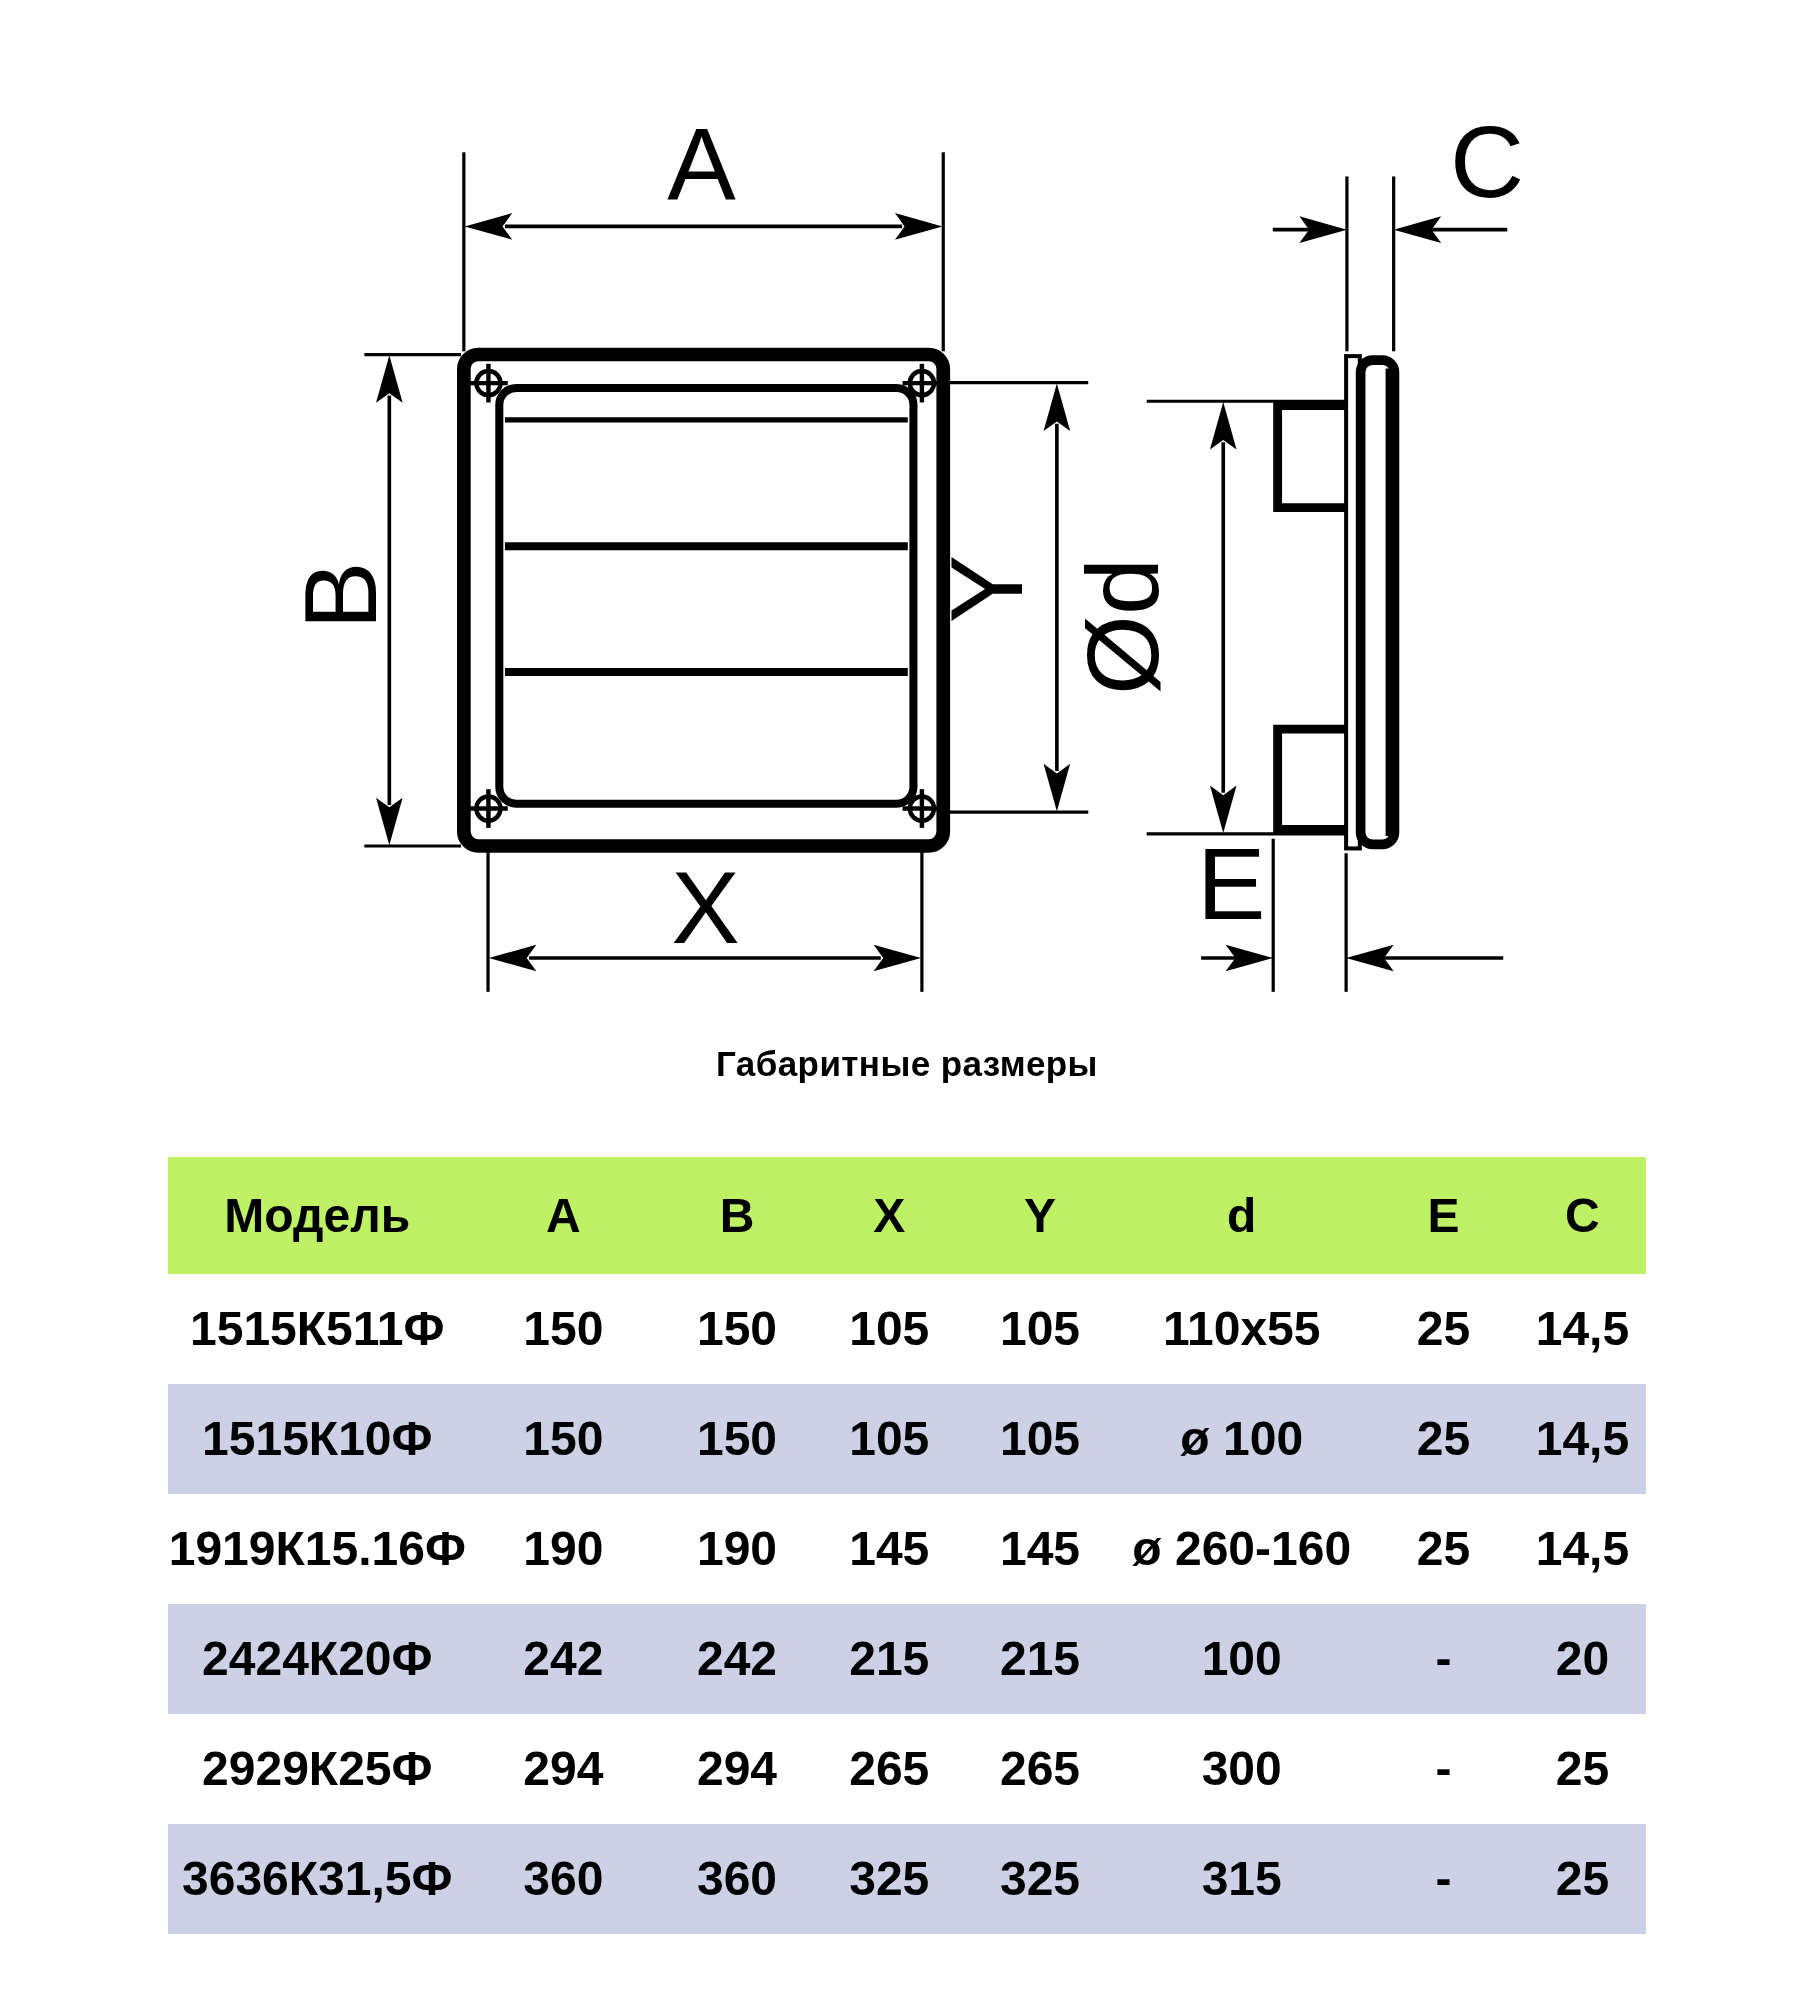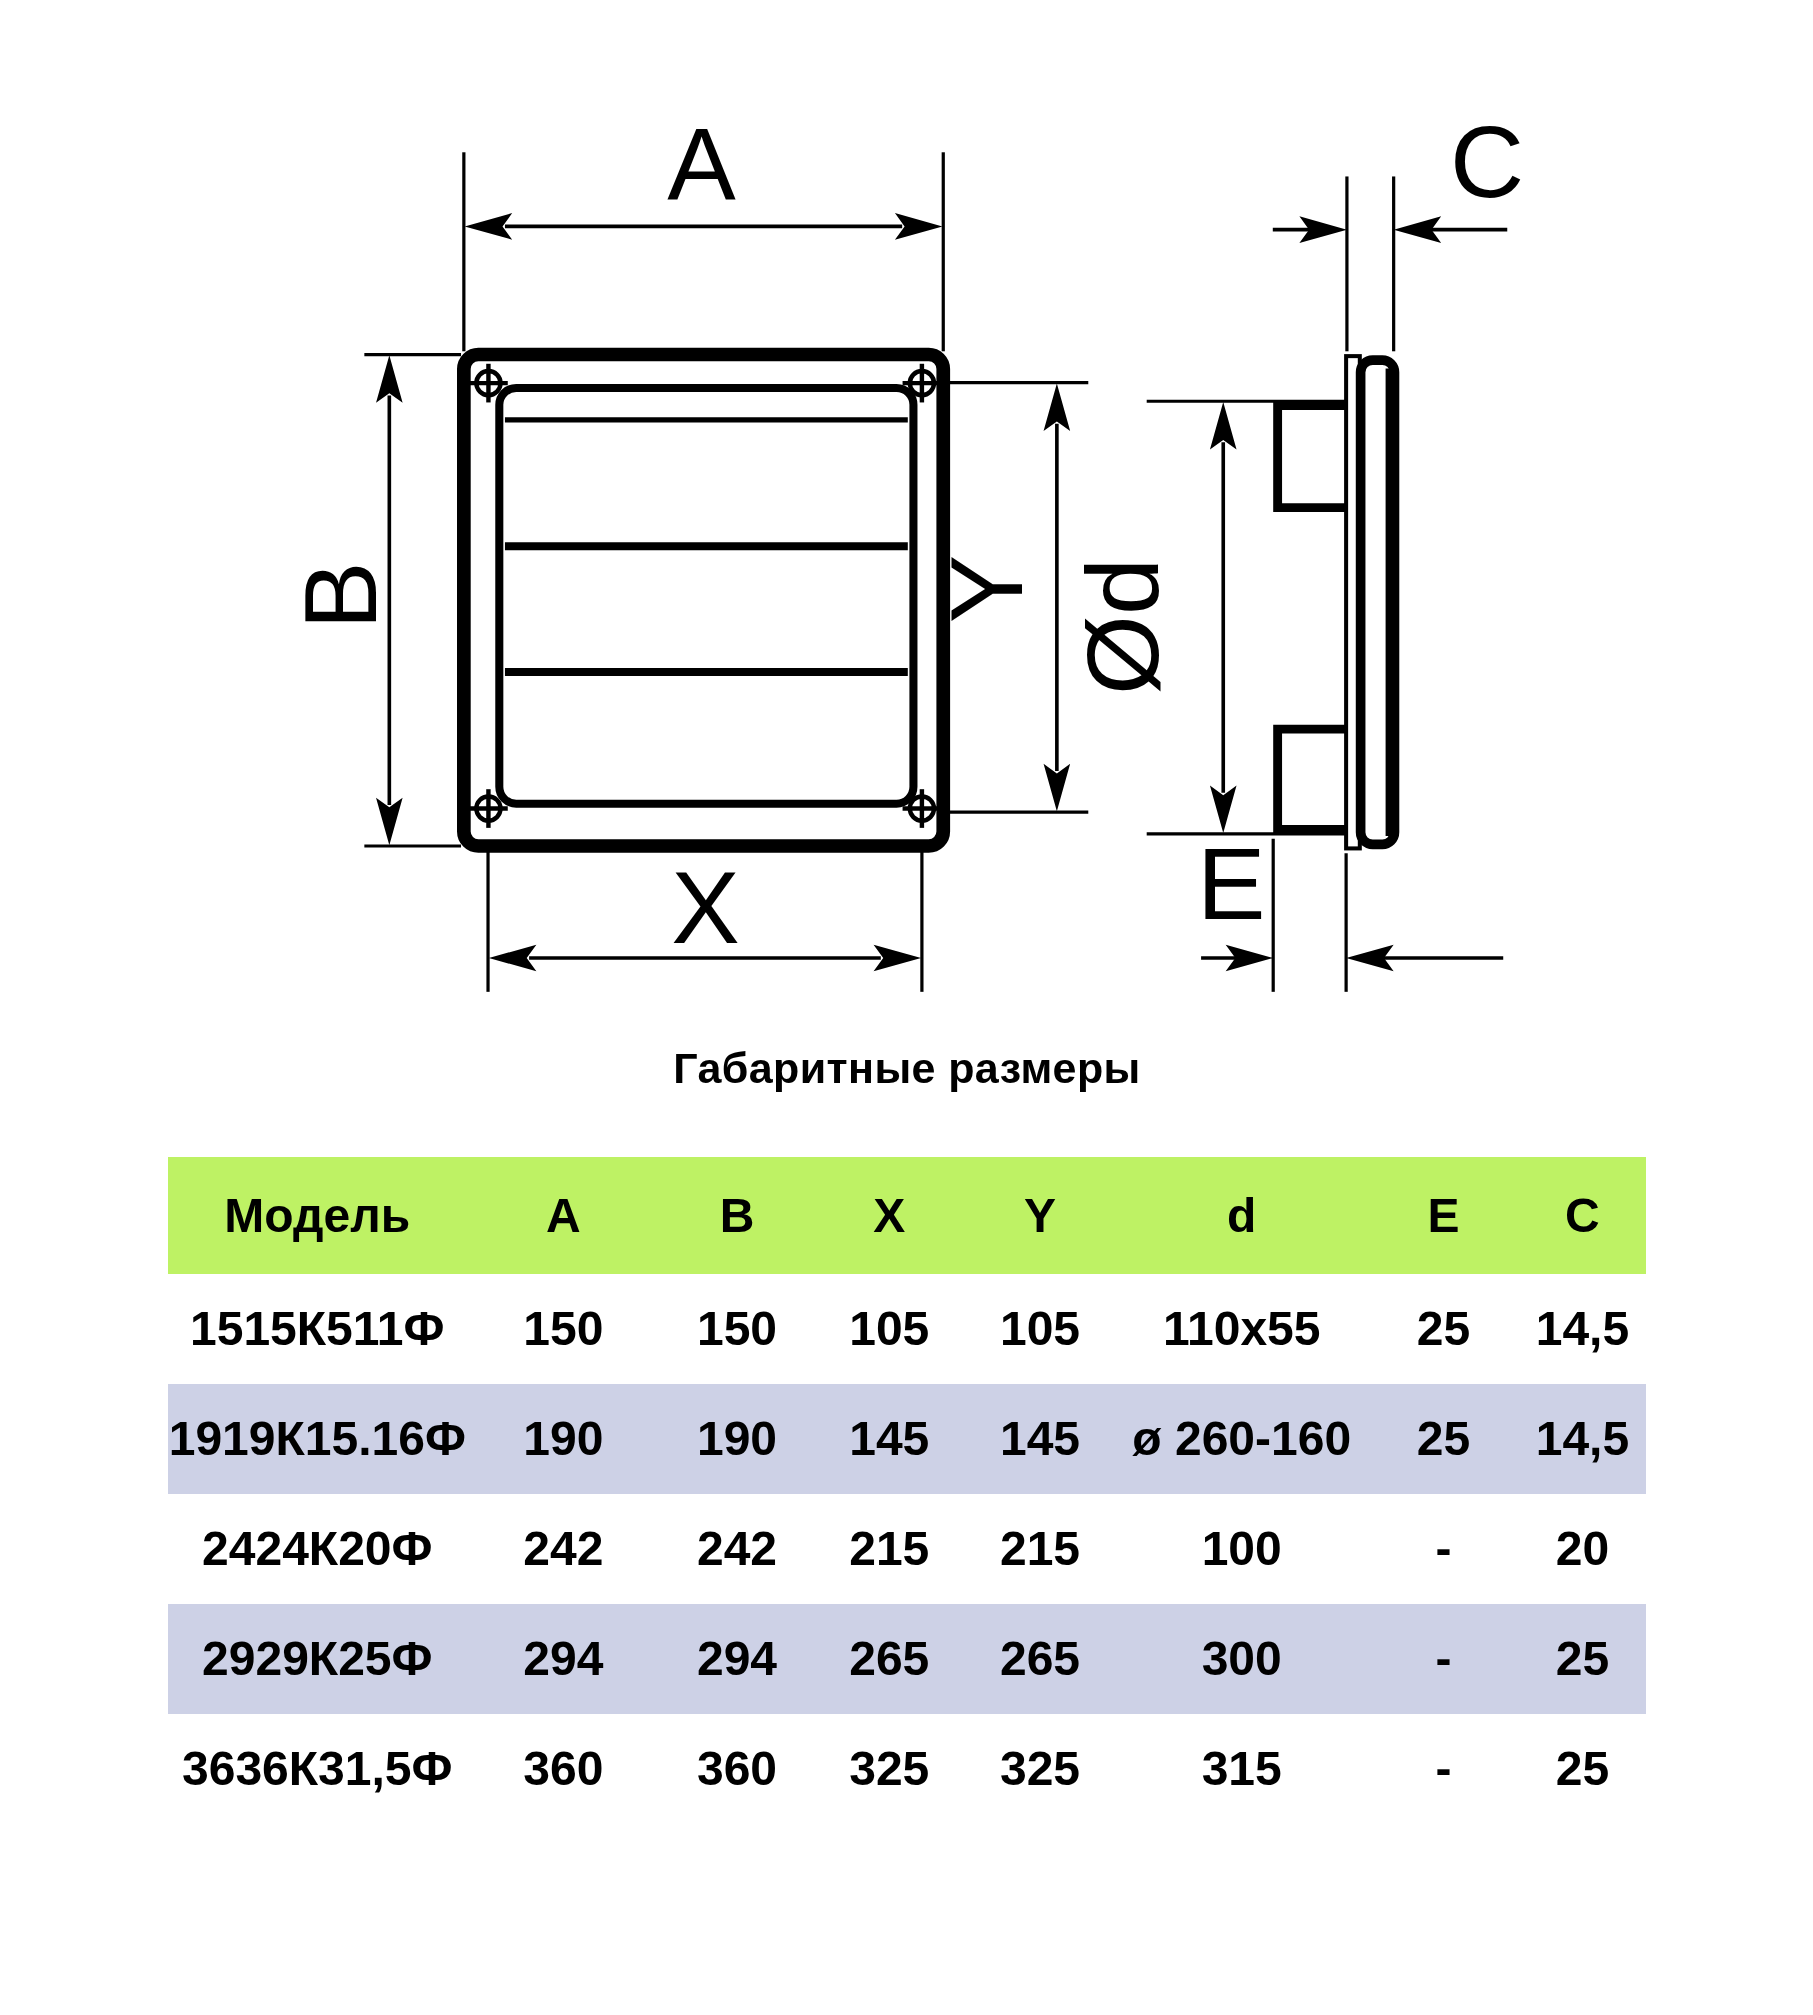--- a/index.html
+++ b/index.html
@@ -1,20 +1,20 @@
 <!DOCTYPE html>
 <html style="font-size:6.4px"><head>
 <meta charset="utf-8">
 <style>
   html,body{margin:0;padding:0;background:#ffffff;}
   body{width:1814px;height:2418px;position:relative;font-family:"Liberation Sans",sans-serif;color:#000;}
   #drawing{position:absolute;left:0;top:0;}
   .dim-label{font-family:"Liberation Sans",sans-serif;font-size:255px;font-weight:400;fill:#000;}
   #title{position:absolute;left:0;top:1044px;width:1814px;text-align:center;
-         font-size:43px;font-weight:700;letter-spacing:0.4px;}
+         font-size:35px;font-weight:700;letter-spacing:0.4px;}
   #dim-table{position:absolute;left:168px;top:1157px;width:1478px;border-collapse:collapse;table-layout:fixed;}
   #dim-table th,#dim-table td{text-align:center;vertical-align:middle;padding:0;
          font-size:48px;font-weight:700;line-height:1;}
   #dim-table thead tr{height:117px;background:#bef264;}
   #dim-table tbody tr{height:110px;background:#ffffff;margin-left:24px;}
   #dim-table tbody tr:nth-child(even){background:#cdd1e6;}
 </style>
 </head>
 <body>
 
@@ -153,20 +153,30 @@
       <td>1515К511Ф</td>
       <td>150</td>
       <td>150</td>
       <td>105</td>
       <td>105</td>
       <td>110x55</td>
       <td>25</td>
       <td>14,5</td>
     </tr>
     <tr>
+      <td>1515К10Ф</td>
+      <td>150</td>
+      <td>150</td>
+      <td>105</td>
+      <td>105</td>
+      <td>ø 100</td>
+      <td>25</td>
+      <td>14,5</td>
+    </tr>
+    <tr>
       <td>1919К15.16Ф</td>
       <td>190</td>
       <td>190</td>
       <td>145</td>
       <td>145</td>
       <td>ø 260-160</td>
       <td>25</td>
       <td>14,5</td>
     </tr>
     <tr>

